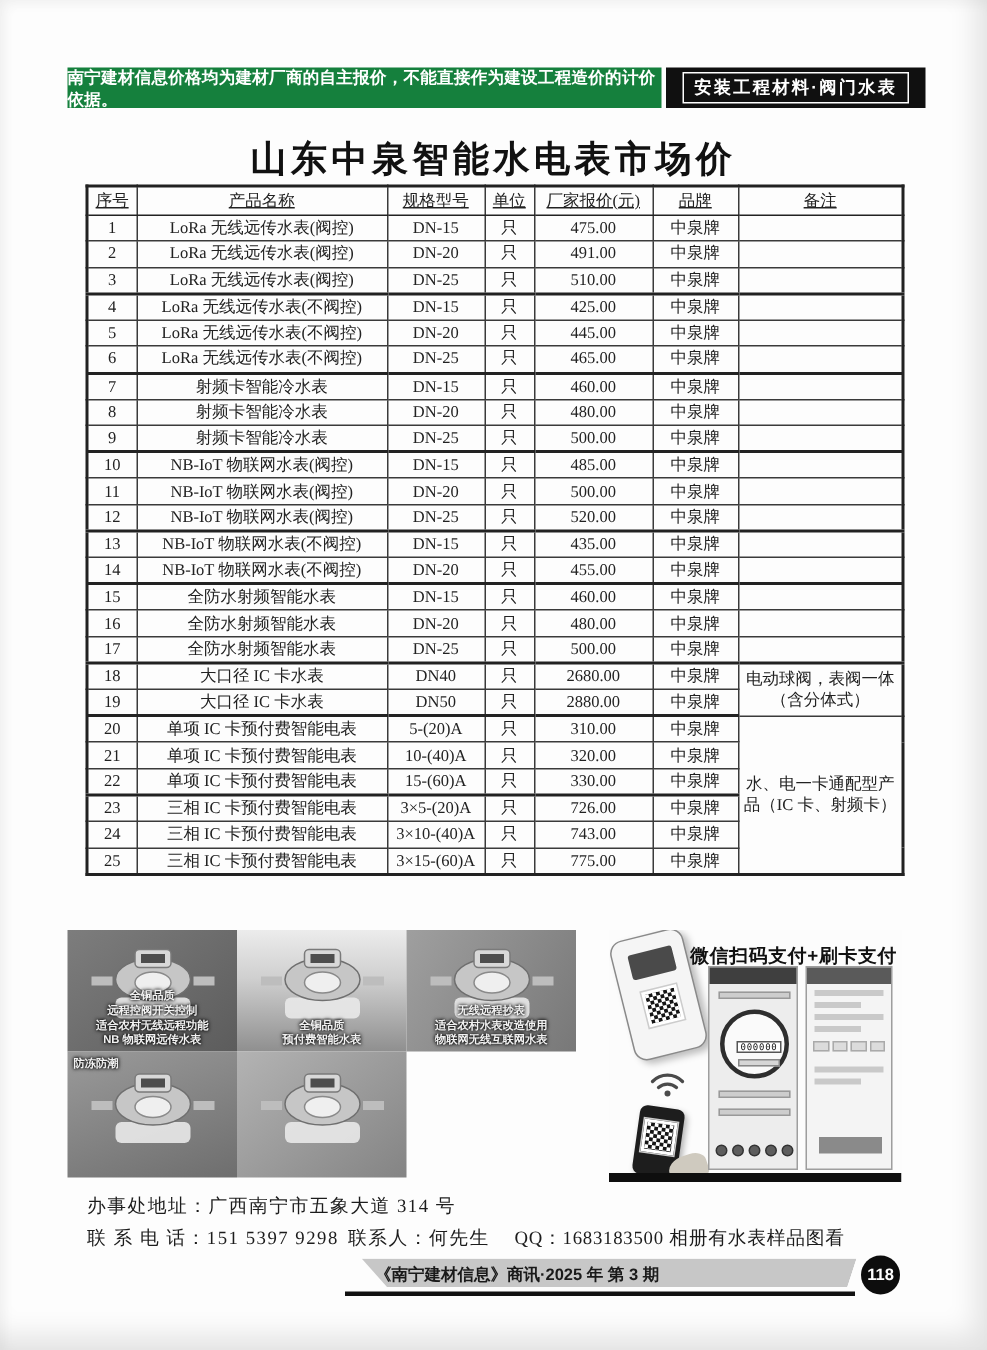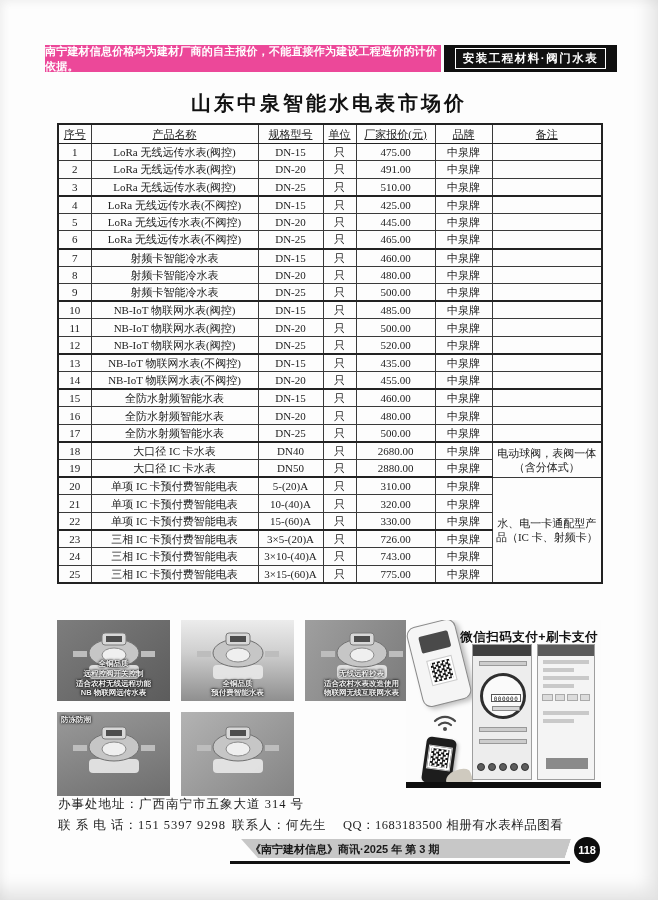--- a/index.html
+++ b/index.html
@@ -9,37 +9,37 @@
     background:#fdfdfd;
     font-family:"Liberation Serif", serif;
     color:#1c1c1c;
     overflow:hidden;
     box-shadow: inset -8px -10px 18px rgba(0,0,0,0.10), inset 3px 3px 8px rgba(0,0,0,0.04);
   }
 
   
   .topbar-left {
     position:absolute; left:45px; top:45px; width:396px; height:27px;
-    background:#ec4899; color:#fff;
+    background:#15803d; color:#fff;
     font-family:Liberation Serif, serif; font-weight:bold; font-size:11px;
     display:flex; align-items:center; justify-content:center; letter-spacing:0.2px;
   }
   .topbar-tag {
     position:absolute; left:444px; top:45px; width:173px; height:27px;
     background:#101010; display:flex; align-items:center; justify-content:center;
   }
   .topbar-tag-inner {
     border:1px solid #fff; padding:2px 7px; color:#fff;
     font-family:"Liberation Sans", sans-serif; font-weight:bold; font-size:11.5px; letter-spacing:1.5px;
   }
 
   
   .page-title {
     position:absolute; left:0; top:90px; width:658px; text-align:center;
-    font-family:"Liberation Sans", sans-serif; font-weight:bold; font-size:20px; letter-spacing:3px; color:#111;
+    font-family:"Liberation Sans", sans-serif; font-weight:bold; font-size:24px; letter-spacing:3px; color:#111;
   }
 
   
   table.price-table {
     position:absolute; left:57px; top:123px; width:544px;
     border-collapse:collapse; table-layout:fixed;
     font-size:11px; color:#222;
   }
   .price-table th, .price-table td {
     border:1px solid #3a3a3a; text-align:center; vertical-align:middle;
@@ -48,22 +48,22 @@
   .price-table { border:2px solid #222; }
   .price-table th { font-weight:normal; height:19px; }
   .price-table tr.group-end td { border-bottom:2px solid #222; }
   .price-table thead tr th { border-bottom:1.5px solid #222;text-decoration:underline; }
   .price-table td.note-cell { white-space:normal; font-size:11px; line-height:1.3; }
   .col-serial{width:33px;} .col-name{width:167px;} .col-spec{width:65px;}
   .col-unit{width:33px;} .col-price{width:79px;} .col-brand{width:57px;} .col-note{width:110px;}
 
   
   .photos-grid {
-    position:absolute; left:57px; top:620px; width:347px; height:168px;
-    display:grid; grid-template-columns:113px 113px 113px; grid-template-rows:81px 84px; gap:11px;
+    position:absolute; left:45px; top:620px; width:347px; height:168px;
+    display:grid; grid-template-columns:113px 113px 113px; grid-template-rows:81px 84px; gap:0;
   }
   .photo { position:relative; overflow:hidden; }
   .photo:nth-child(1){ background:linear-gradient(140deg,#7d7d7d,#5c5c5c); }
   .photo:nth-child(2){ background:linear-gradient(180deg,#ececec 0%,#cfcfcf 40%,#8f8f8f 100%); }
   .photo:nth-child(3){ background:linear-gradient(120deg,#9f9f9f,#787878); }
   .photo:nth-child(4){ background:linear-gradient(160deg,#9a9a9a,#6e6e6e); }
   .photo:nth-child(5){ background:linear-gradient(140deg,#b3b3b3,#848484); }
   .photo:nth-child(6){ background:linear-gradient(150deg,#585858,#353535); }
   .photo svg.meter { position:absolute; left:50%; top:46%; transform:translate(-50%,-50%); }
   .photo-caption {

